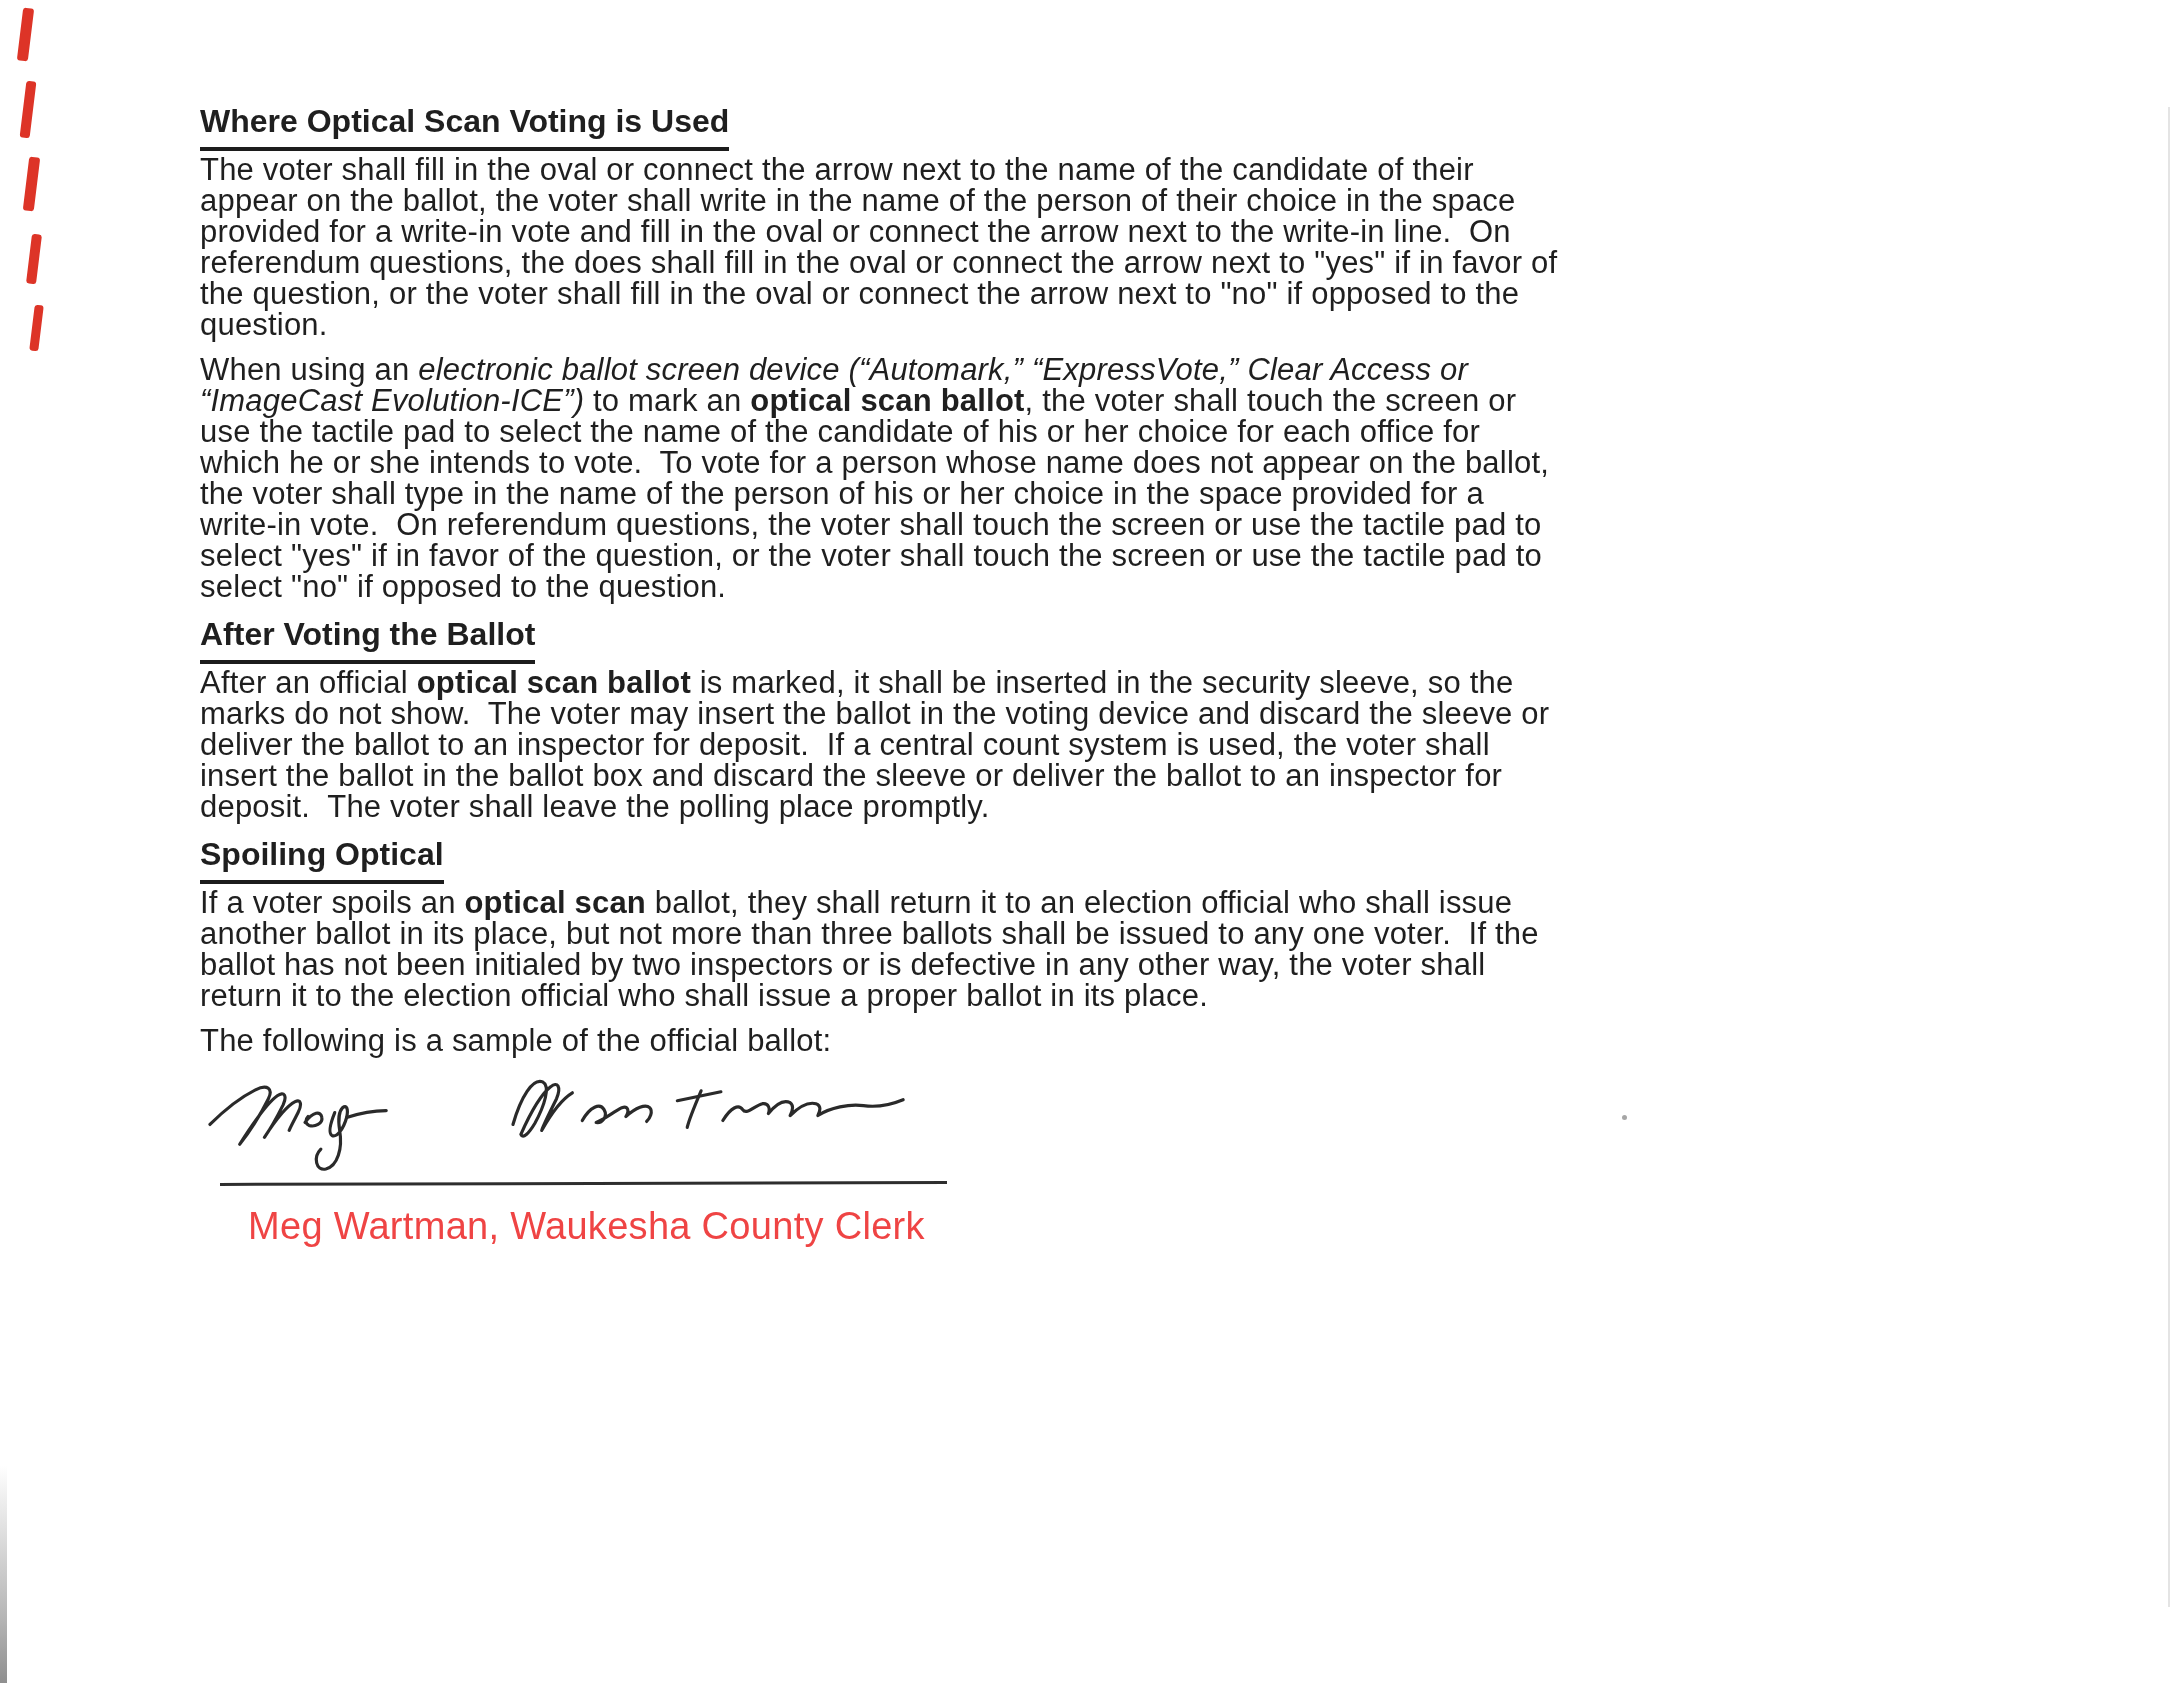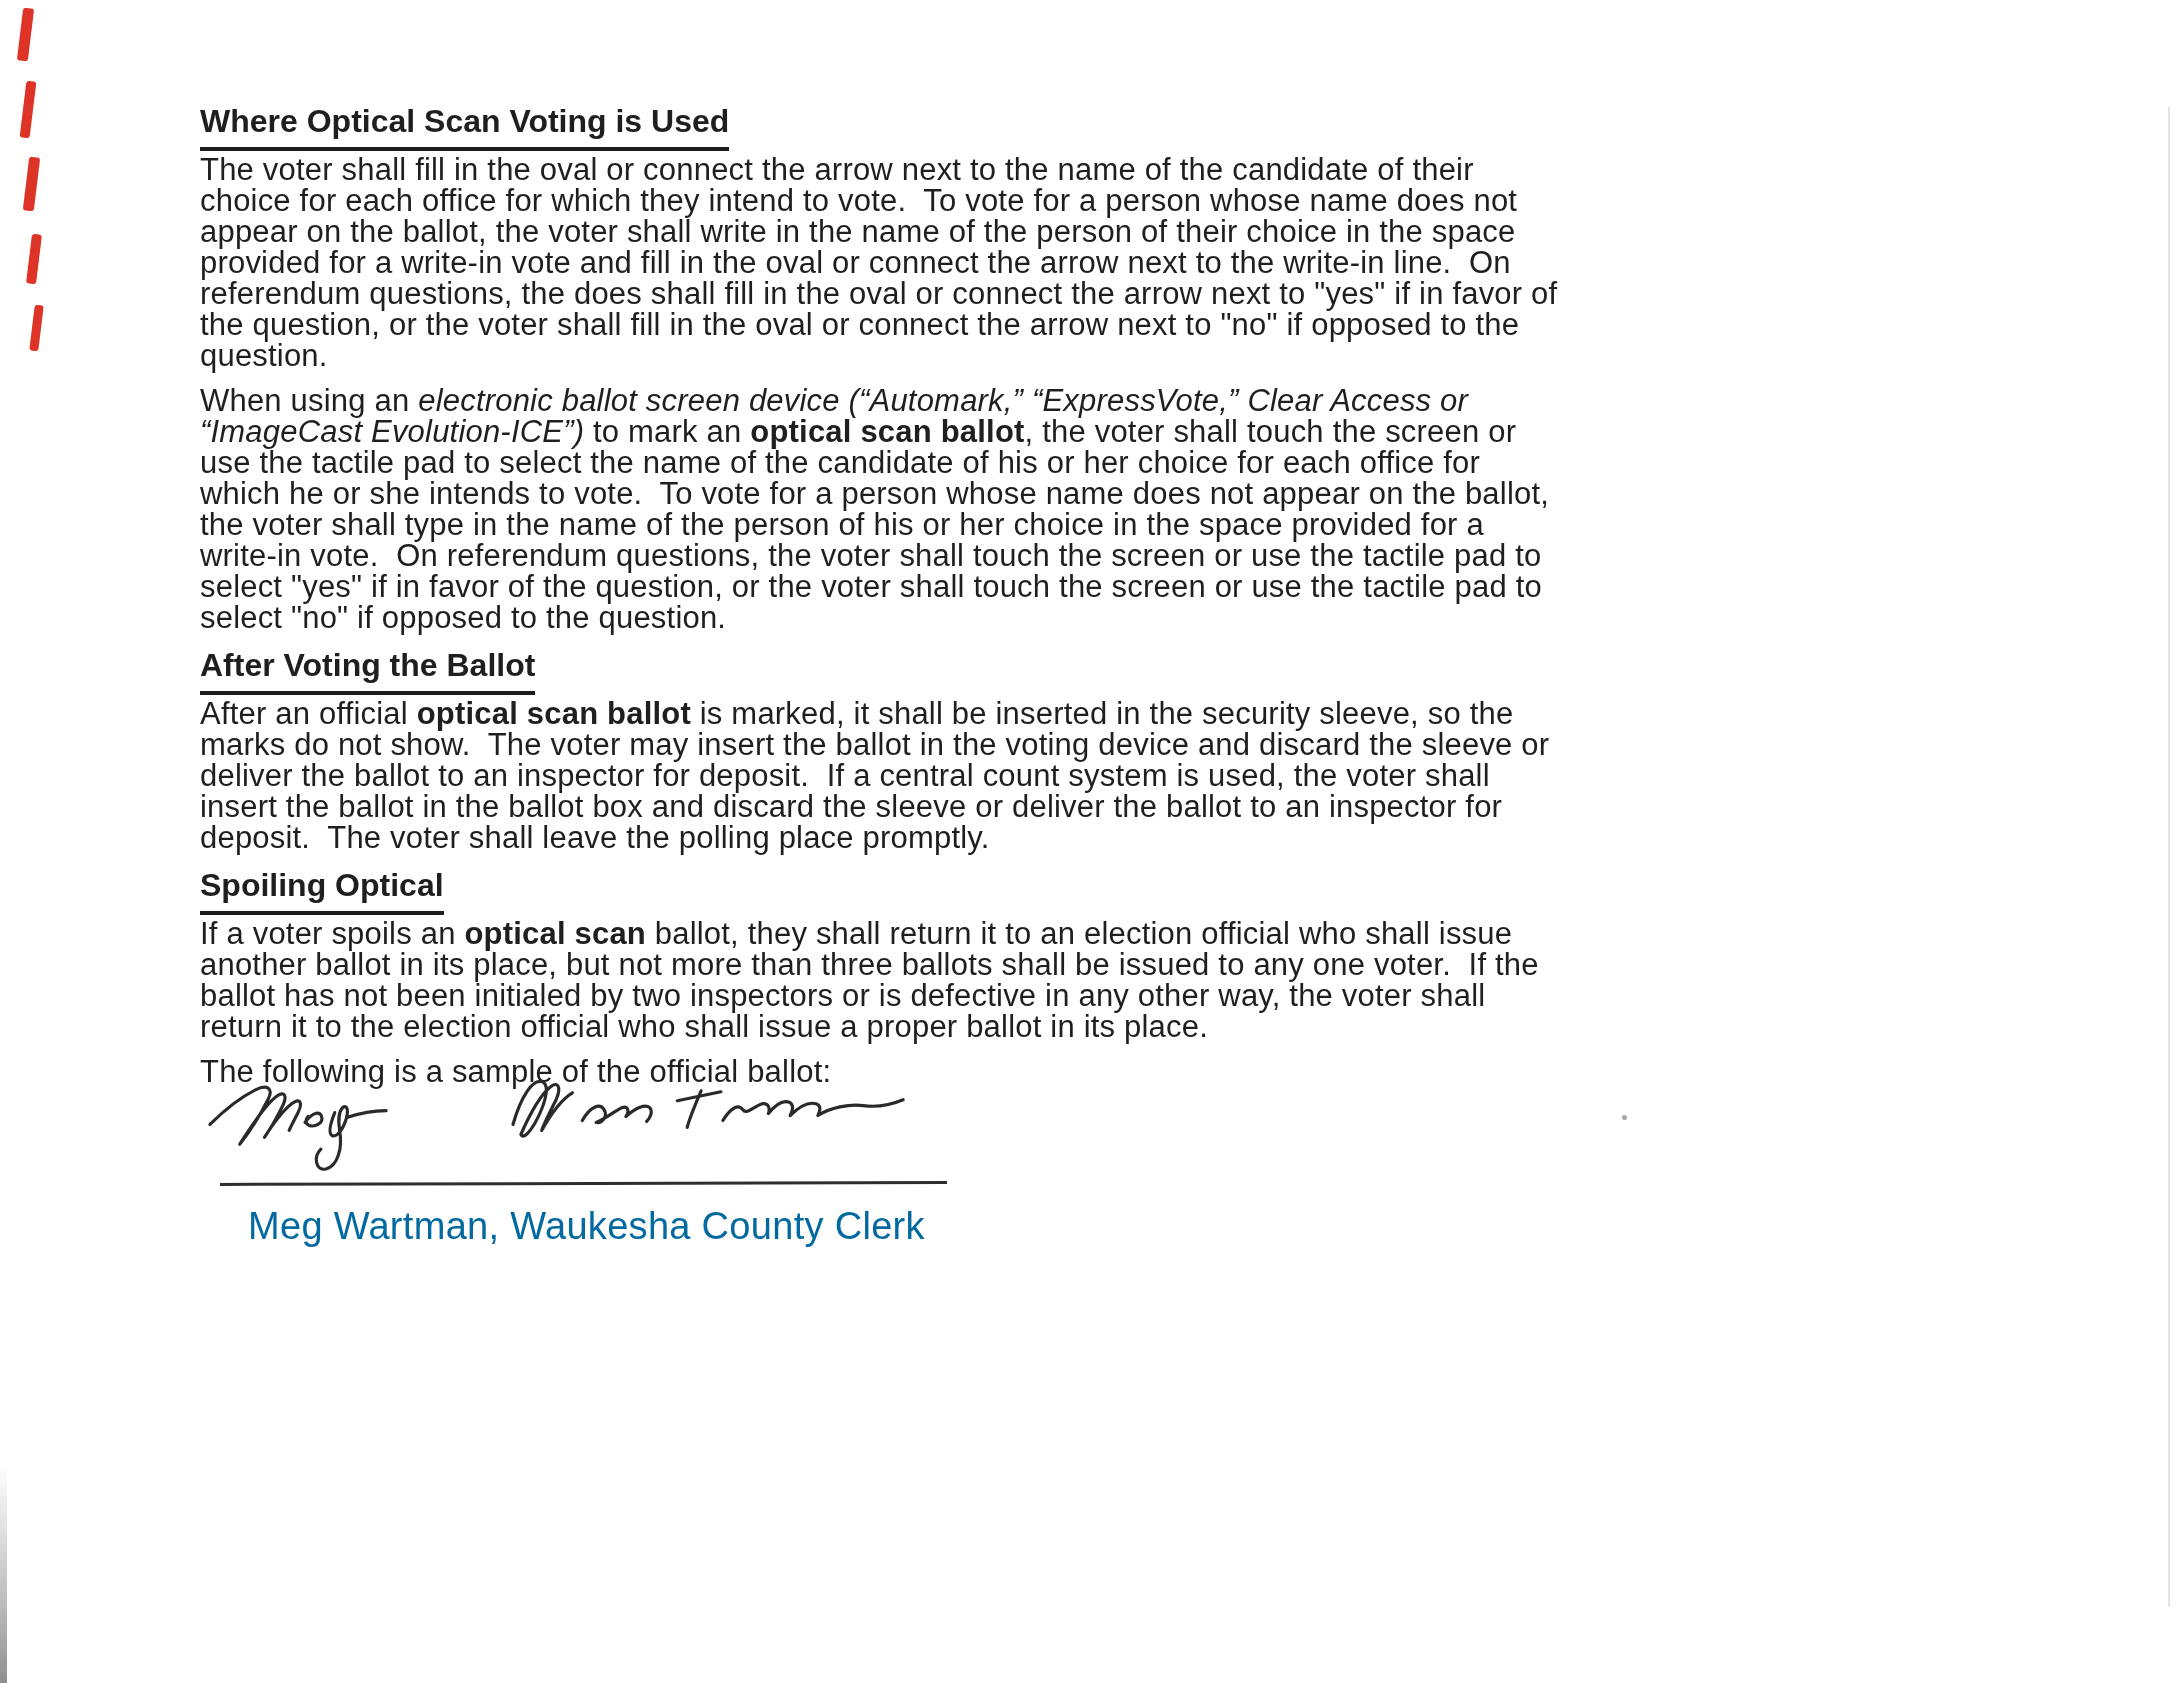--- a/index.html
+++ b/index.html
@@ -34,21 +34,21 @@
   .line .ri{font-style:italic;}
   
   .sig-svg{position:absolute;left:208px;top:1061px;}
   .sig-line{
     position:absolute;left:220px;top:1182px;width:727px;height:3px;
     background:#2e2e2e;transform:rotate(-0.15deg);
   }
   .sig-name{
     position:absolute;left:248px;top:1204px;
     font-size:38px;line-height:44px;letter-spacing:0.3px;
-    white-space:pre;color:#0369a1;
+    white-space:pre;color:#ef4444;
   }
   
   .red-marks{position:absolute;left:14px;top:8px;width:40px;height:356px;}
   .red-marks span{
     position:absolute;left:6px;display:block;
     background:#dd3427;border-radius:3px;
     transform:rotate(7deg);
   }
   .red-marks span:nth-child(1){top:0px;   height:53px;width:11px;}
   .red-marks span:nth-child(2){top:73px;  height:57px;width:10px;left:9px;}
@@ -79,21 +79,20 @@
   <span></span>
 </div>
 <div class="edge-right"></div>
 <div class="edge-bottom-left"></div>
 <div class="speck"></div>
 
 <div class="doc" id="doc">
     <div class="section">
       <div class="heading"><span class="hd-underline">Where Optical Scan Voting is Used</span></div>
       <div class="line"><span>The voter shall fill in the oval or connect the arrow next to the name of the candidate of their</span></div>
-      <div class="line"><span>choice for each office for which they intend to vote.  To vote for a person whose name does not</span></div>
       <div class="line"><span>appear on the ballot, the voter shall write in the name of the person of their choice in the space</span></div>
       <div class="line"><span>provided for a write-in vote and fill in the oval or connect the arrow next to the write-in line.  On</span></div>
       <div class="line"><span>referendum questions, the does shall fill in the oval or connect the arrow next to "yes" if in favor of</span></div>
       <div class="line"><span>the question, or the voter shall fill in the oval or connect the arrow next to "no" if opposed to the</span></div>
       <div class="line"><span>question.</span></div>
     </div>
     <div class="section">
       <div class="line"><span>When using an </span><span class="ri">electronic ballot screen device (“Automark,” “ExpressVote,” Clear Access or</span></div>
       <div class="line"><span class="ri">“ImageCast Evolution-ICE”)</span><span> to mark an </span><span class="rb">optical scan ballot</span><span>, the voter shall touch the screen or</span></div>
       <div class="line"><span>use the tactile pad to select the name of the candidate of his or her choice for each office for</span></div>

